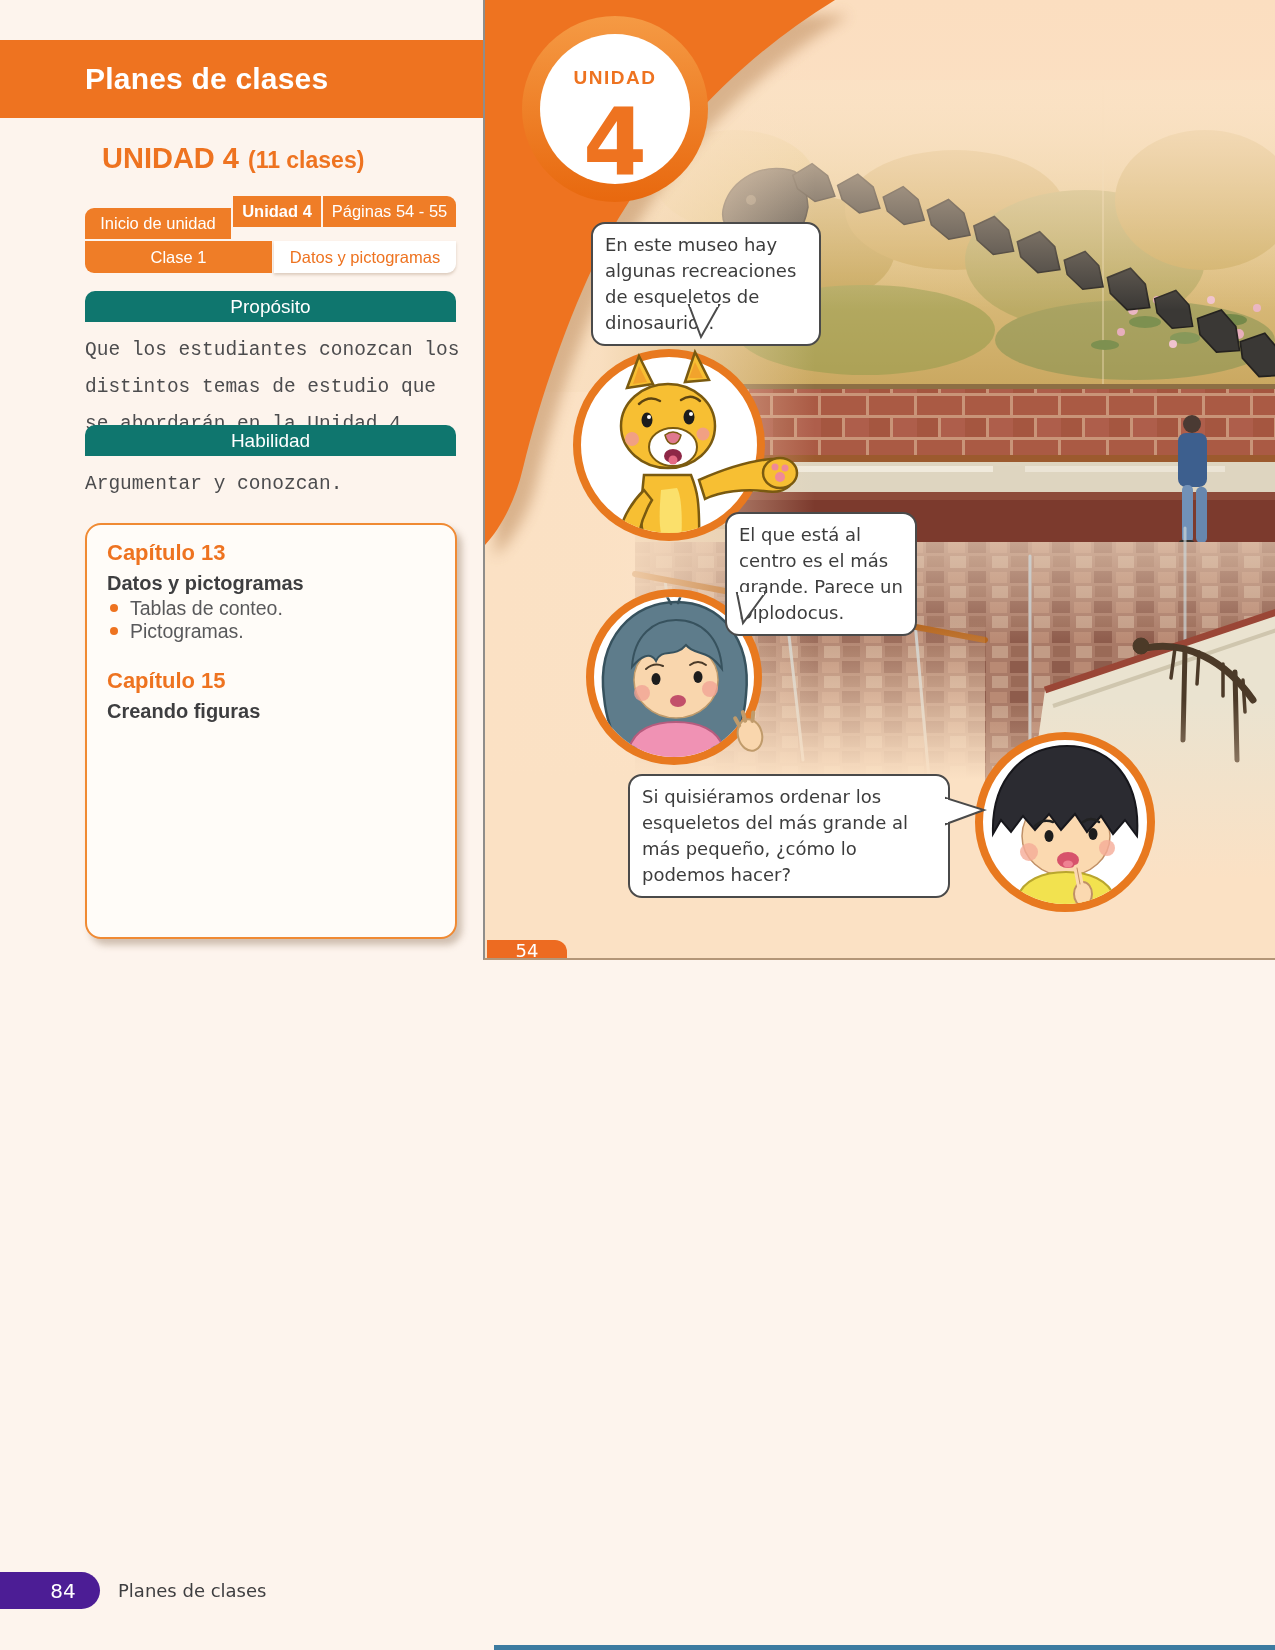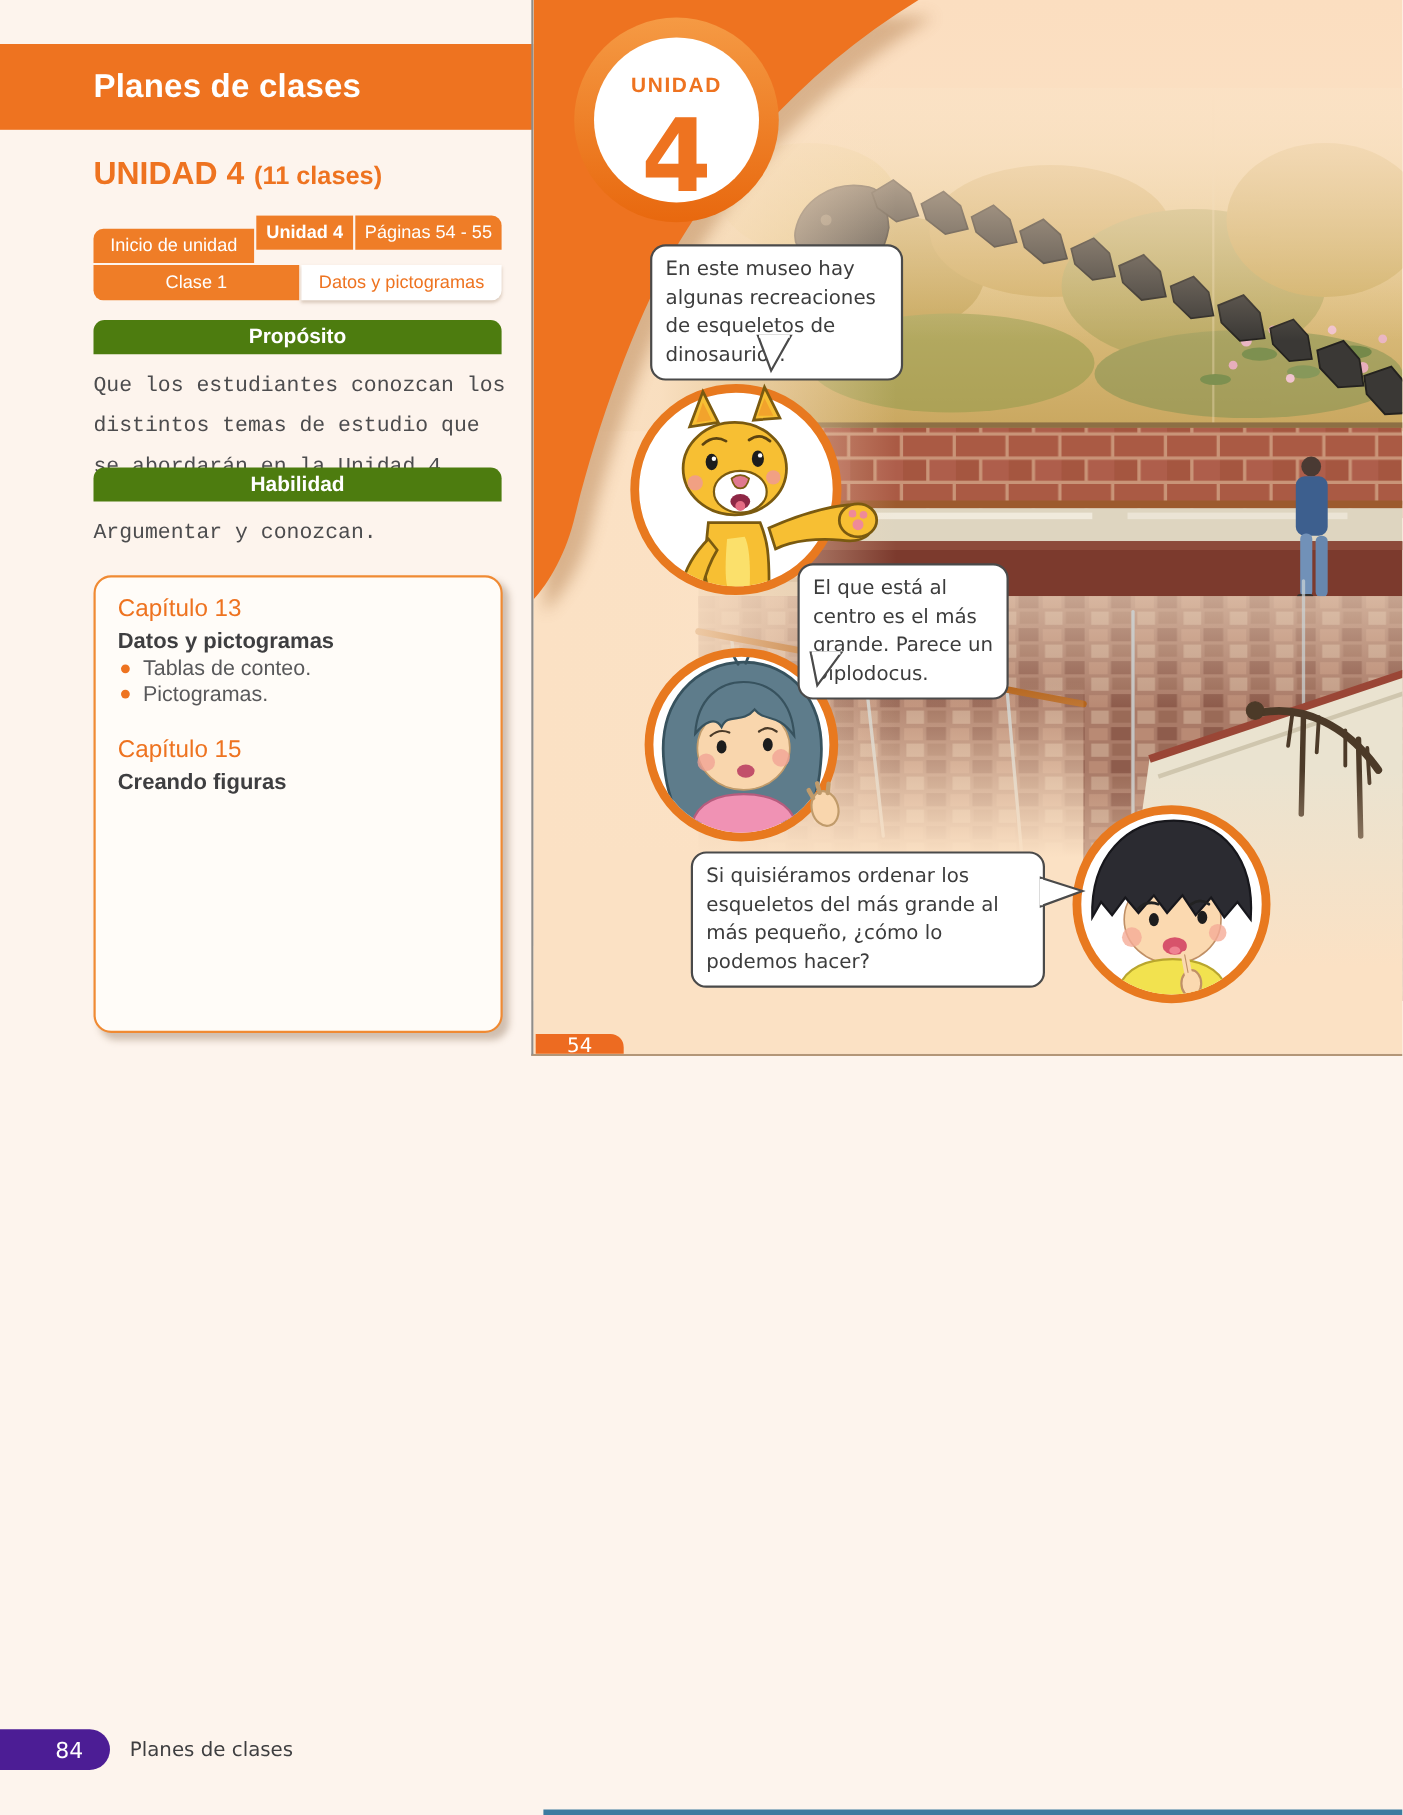--- a/index.html
+++ b/index.html
@@ -10,57 +10,57 @@
   }
   
   .header-bar{
     position:absolute;left:0;top:40px;width:485px;height:78px;
     background:#ee7320;
   }
   .header-bar h1{
     margin:0;padding-left:85px;line-height:78px;font-size:30px;
     color:#ffffff;font-weight:bold;letter-spacing:.2px;
   }
-  .unit-line{position:absolute;left:85px;top:142px;white-space:nowrap;}
+  .unit-line{position:absolute;left:102px;top:142px;white-space:nowrap;}
   .unit-line .t1{font-size:29px;font-weight:bold;color:#ee7320;}
   .unit-line .t2{font-size:23px;font-weight:bold;color:#ee7320;margin-left:9px;}
   .tabgrid{position:absolute;left:85px;top:196px;width:371px;}
   .tabrow{display:flex;gap:2px;}
   .tabrow + .tabrow{margin-top:2px;}
   .tabcell{
     background:#ef7d27;color:#fff;font-size:16.5px;height:31px;
     display:flex;align-items:center;justify-content:center;box-sizing:border-box;
   }
   .tc-inicio{width:146px;border-top-left-radius:9px;margin-top:12px;}
   .tc-unidad{width:88px;font-weight:bold;}
   .tc-pag{flex:1;border-top-right-radius:9px;}
   .tc-clase{width:187px;height:32px;border-bottom-left-radius:9px;}
   .tc-tema{flex:1;height:32px;background:#ffffff;color:#ee7320;border-bottom-right-radius:9px;
            box-shadow:0 2px 3px rgba(160,130,100,.35);}
   .section-bar{
-    position:absolute;left:85px;width:371px;height:31px;background:#4d7c0f;
-    border-radius:10px 10px 0 0;color:#fff;font-size:19px;font-weight:bold;
+    position:absolute;left:85px;width:371px;height:31px;background:#0f766e;
+    border-radius:10px 10px 0 0;color:#fff;font-size:19px;font-weight:normal;
     display:flex;align-items:center;justify-content:center;
   }
   .bar-proposito{top:291px;}
   .bar-habilidad{top:425px;}
   .body-par{
     position:absolute;left:85px;width:384px;font-size:19.5px;color:#4c4c4e;
     line-height:37px;
     font-family:Liberation Mono, monospace;
   }
   .par-proposito{top:332px;}
   .par-habilidad{top:466px;}
   .chapter-box{
     position:absolute;left:85px;top:523px;width:372px;height:416px;box-sizing:border-box;
     background:#fffcf8;border:2px solid #f08a33;border-radius:16px;
     box-shadow:5px 6px 7px rgba(150,125,100,.45);
     padding:15px 20px;overflow:hidden;
   }
-  .cap-title{margin:0 0 6px 0;font-size:22px;font-weight:normal;color:#ee7320;}
+  .cap-title{margin:0 0 6px 0;font-size:22px;font-weight:bold;color:#ee7320;}
   .cap-sub{margin:0 0 2px 0;font-size:20px;font-weight:bold;color:#3e3e40;}
   .chapter + .chapter{margin-top:25px;}
   .chapter ul{list-style:none;margin:0;padding:0;}
   .chapter li{
     position:relative;padding-left:23px;margin:0 0;font-size:19.5px;color:#59595b;
   }
   .chapter li::before{
     content:'';position:absolute;left:3px;top:7px;width:8px;height:8px;border-radius:50%;
     background:#ee7320;
   }

